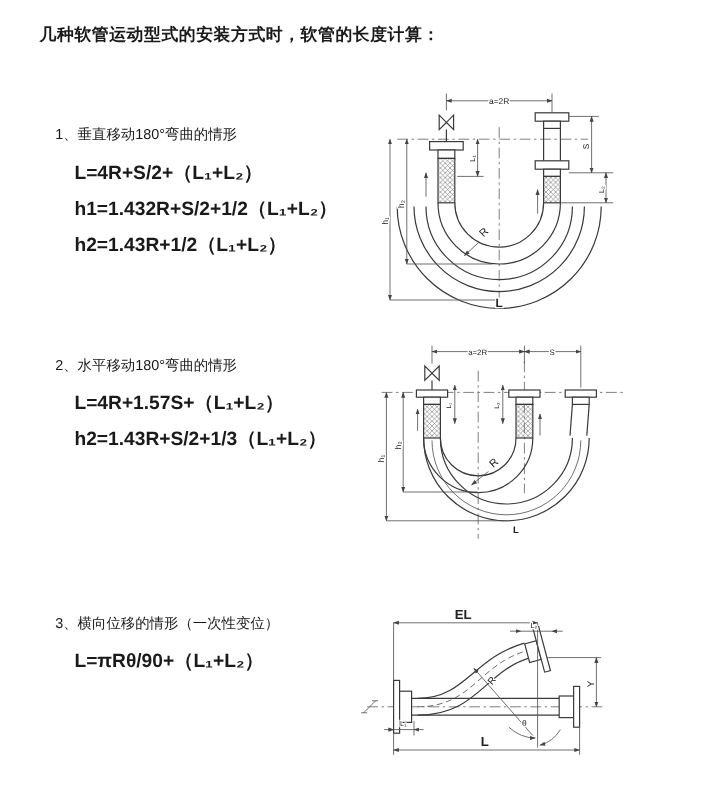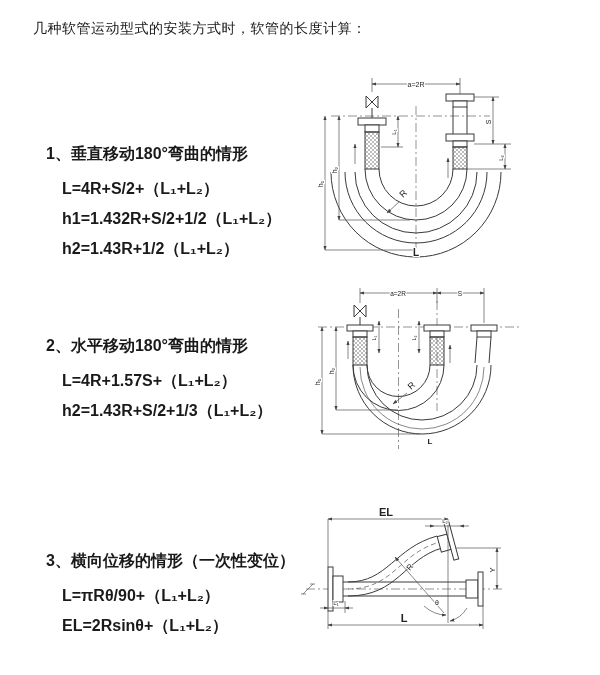--- a/index.html
+++ b/index.html
@@ -2,25 +2,25 @@
 <html><head>
 <meta charset="utf-8">
 <style>
   html,body{margin:0;padding:0;}
   body{
     width:600px;height:675px;position:relative;background:#ffffff;
     font-family:"Liberation Sans","DejaVu Sans",sans-serif;color:#1a1a1a;
     overflow:hidden;
   }
   .title{
-    position:absolute;left:33px;top:20px;font-size:14px;font-weight:normal;
+    position:absolute;left:33px;top:20px;font-size:14px;font-weight:bold;
     letter-spacing:0.5px;white-space:nowrap;text-align:center;
   }
   .sec{position:absolute;left:46px;}
-  .sec .heading{font-size:16px;font-weight:bold;margin-bottom:9px;white-space:nowrap;margin-top:40px;}
+  .sec .heading{font-size:12px;font-weight:normal;margin-bottom:9px;white-space:nowrap;}
   .sec .formula{font-size:16px;font-weight:bold;line-height:30px;padding-left:16px;white-space:nowrap;}
   .diag{position:absolute;}
   svg{display:block;}
   svg text{
     font-family:"Liberation Sans","DejaVu Sans",sans-serif;fill:#222;
     paint-order:stroke;stroke:#ffffff;stroke-width:2px;
   }
   .ln{stroke:#3a3a3a;stroke-width:1;fill:none;}
   .thin{stroke:#555;stroke-width:0.7;fill:none;}
   .cl{stroke:#666;stroke-width:0.7;fill:none;stroke-dasharray:9 3 2 3;}
@@ -41,21 +41,20 @@
 
 <div class="sec" style="top:296px">
   <div class="heading">2、水平移动180°弯曲的情形</div>
   <div class="formula">L=4R+1.57S+（L₁+L₂）</div>
   <div class="formula">h2=1.43R+S/2+1/3（L₁+L₂）</div>
 </div>
 
 <div class="sec" style="top:511px">
   <div class="heading">3、横向位移的情形（一次性变位）</div>
   <div class="formula">L=πRθ/90+（L₁+L₂）</div>
-  <div class="formula">EL=2Rsinθ+（L₁+L₂）</div>
 </div>
 
 <div class="diag" style="left:315px;top:72px">
 <svg width="270" height="190" viewBox="0 0 270 190">
   <defs>
     <pattern id="hp1" width="4" height="4" patternUnits="userSpaceOnUse">
       <path d="M0,4 L4,0 M0,0 L4,4" stroke="#777" stroke-width="0.5"></path>
     </pattern>
     <marker id="ar1" viewBox="0 0 10 10" refX="9" refY="5" markerWidth="7" markerHeight="7" orient="auto-start-reverse">
       <path d="M0,1.5 L10,5 L0,8.5 z" fill="#444"></path>

